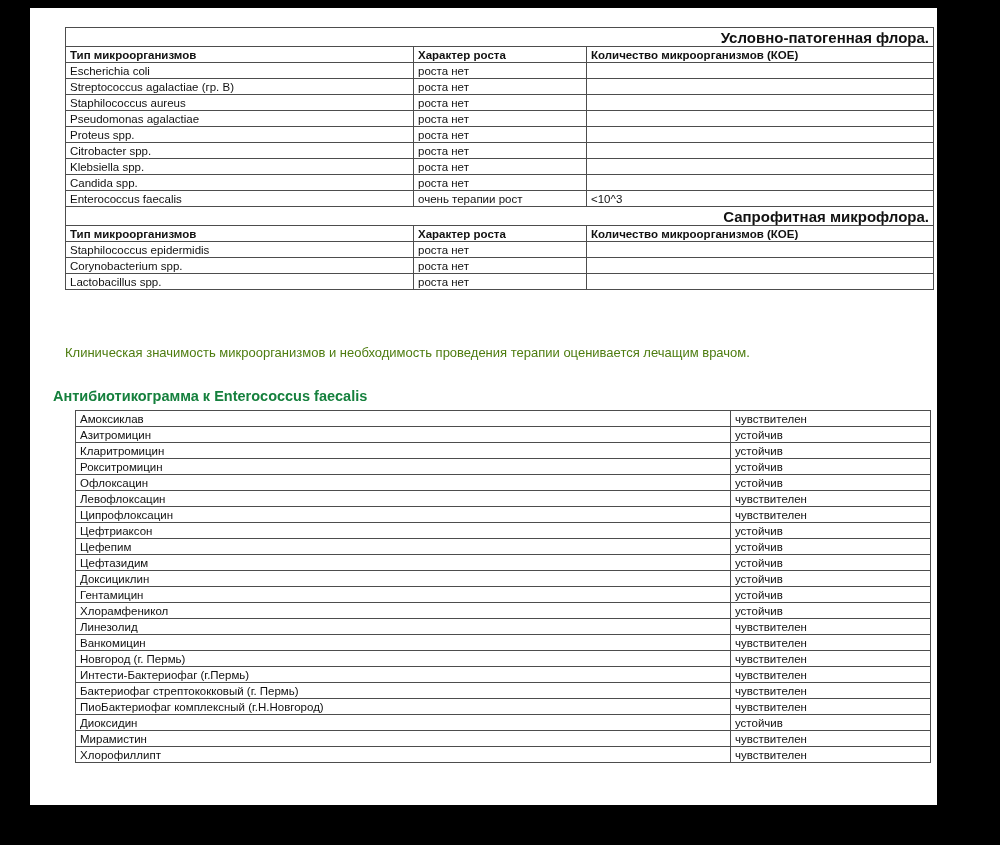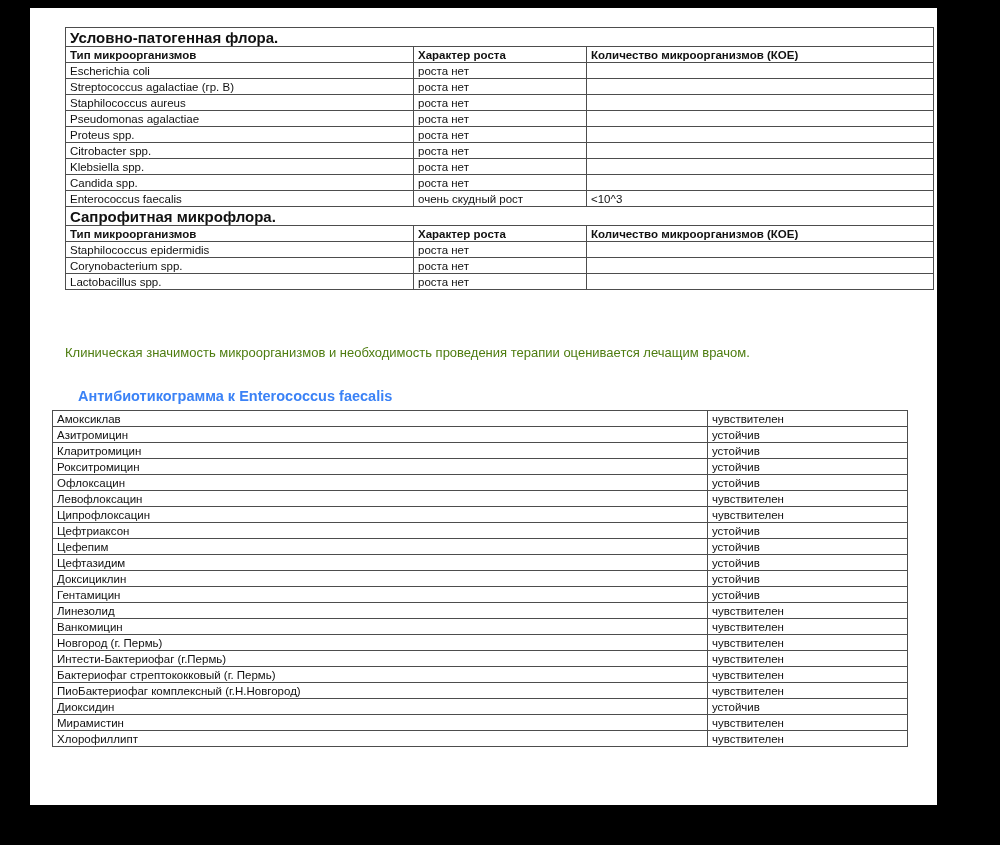--- a/index.html
+++ b/index.html
@@ -21,38 +21,38 @@
     height:16px;
     padding:0 4px;
     vertical-align:middle;
     white-space:nowrap;
     overflow:hidden;
     color:#111;
   }
   .title-cell {
     font-size:15px;
     font-weight:bold;
-    text-align:left;
+    text-align:right;
     height:19px;
   }
   .header-row td { font-weight:bold;margin-top:28px; }
   .flora-table {
     position:absolute; left:35px; top:19px;
     width:868px;
   }
   .note {
     position:absolute; left:35px; top:337px;
     font-size:13px; color:#4d7c0f;
   }
   .abg-title {
-    position:absolute; left:48px; top:380px;
-    font-size:14.5px; font-weight:bold; color:#3b82f6;text-align:center;
+    position:absolute; left:23px; top:380px;
+    font-size:14.5px; font-weight:bold; color:#15803d;text-align:center;
   }
   .abg-table {
-    position:absolute; left:22px; top:402px;
+    position:absolute; left:45px; top:402px;
     width:855px;
     padding-left:31px;
   }
 </style>
 </head>
 <body>
 
 <div class="page">
 
   <table class="flora-table">
@@ -116,21 +116,21 @@
         </tr>
 
         <tr>
           <td>Candida spp.</td>
           <td>роста нет</td>
           <td></td>
         </tr>
 
         <tr>
           <td>Enterococcus faecalis</td>
-          <td>очень скудный рост</td>
+          <td>очень терапии рост</td>
           <td>&lt;10^3</td>
         </tr>
       </tbody>
     <tbody>
       <tr>
         <td colspan="3" class="title-cell">Сапрофитная микрофлора.</td>
       </tr>
       <tr class="header-row">
         <td>Тип микроорганизмов</td>
         <td>Характер роста</td>
@@ -223,20 +223,24 @@
         <tr>
           <td>Доксициклин</td>
           <td>устойчив</td>
         </tr>
 
         <tr>
           <td>Гентамицин</td>
           <td>устойчив</td>
         </tr>
 
+        <tr>
+          <td>Хлорамфеникол</td>
+          <td>устойчив</td>
+        </tr>
 
         <tr>
           <td>Линезолид</td>
           <td>чувствителен</td>
         </tr>
 
         <tr>
           <td>Ванкомицин</td>
           <td>чувствителен</td>
         </tr>

